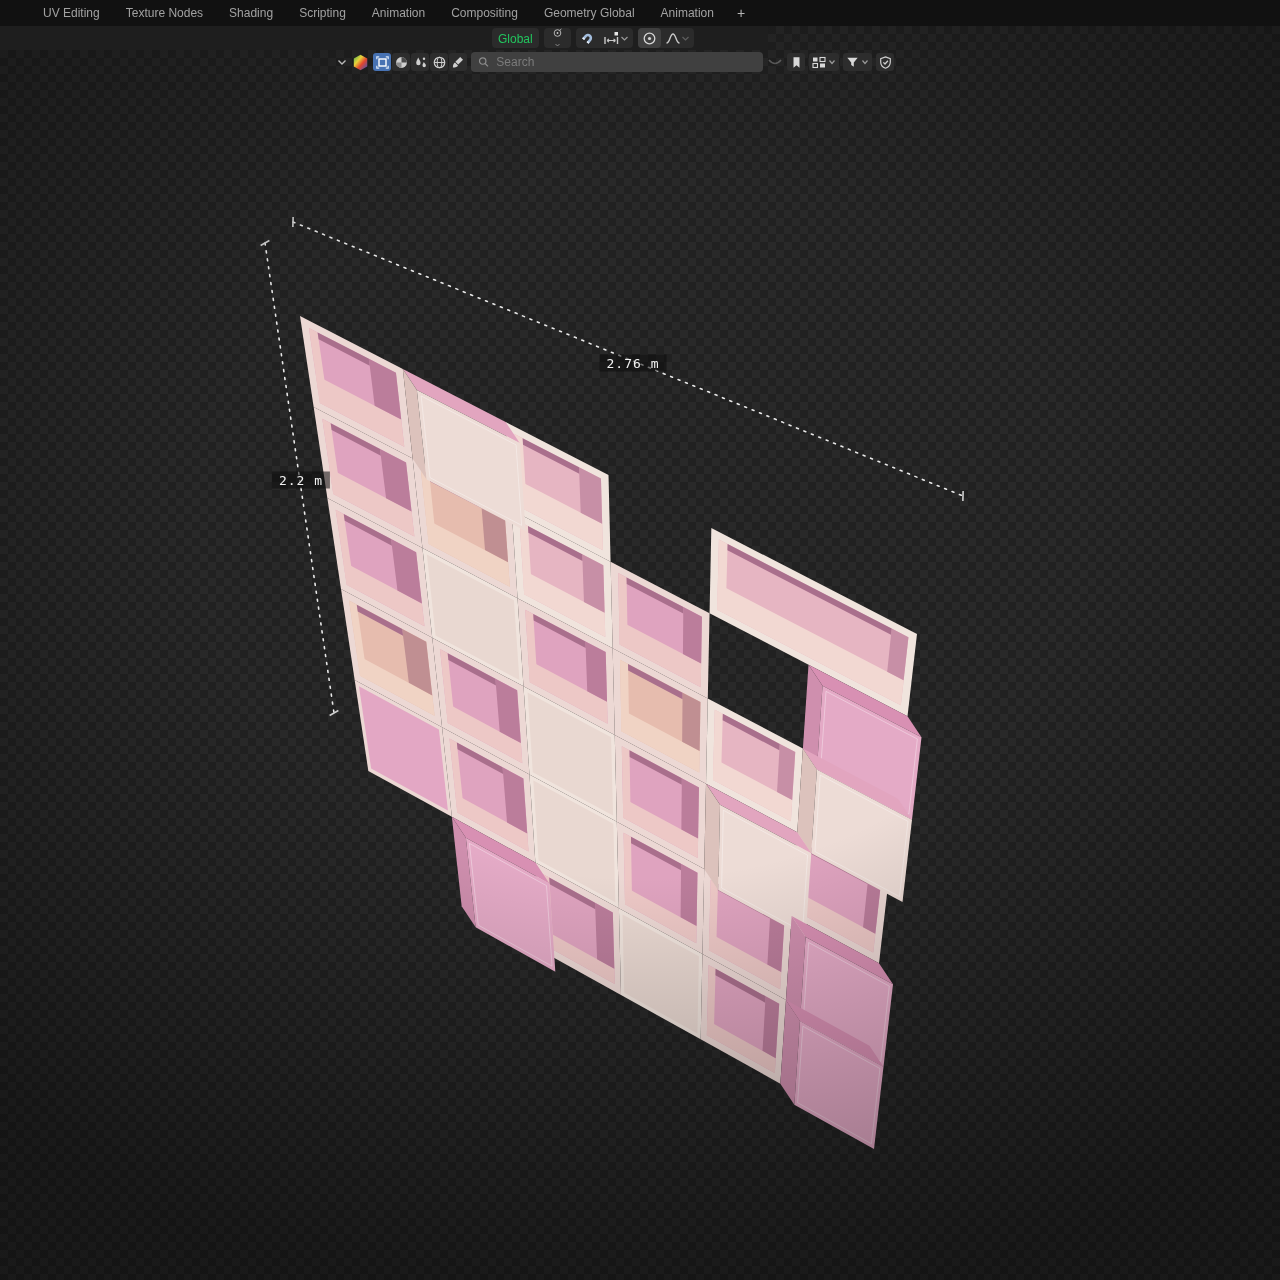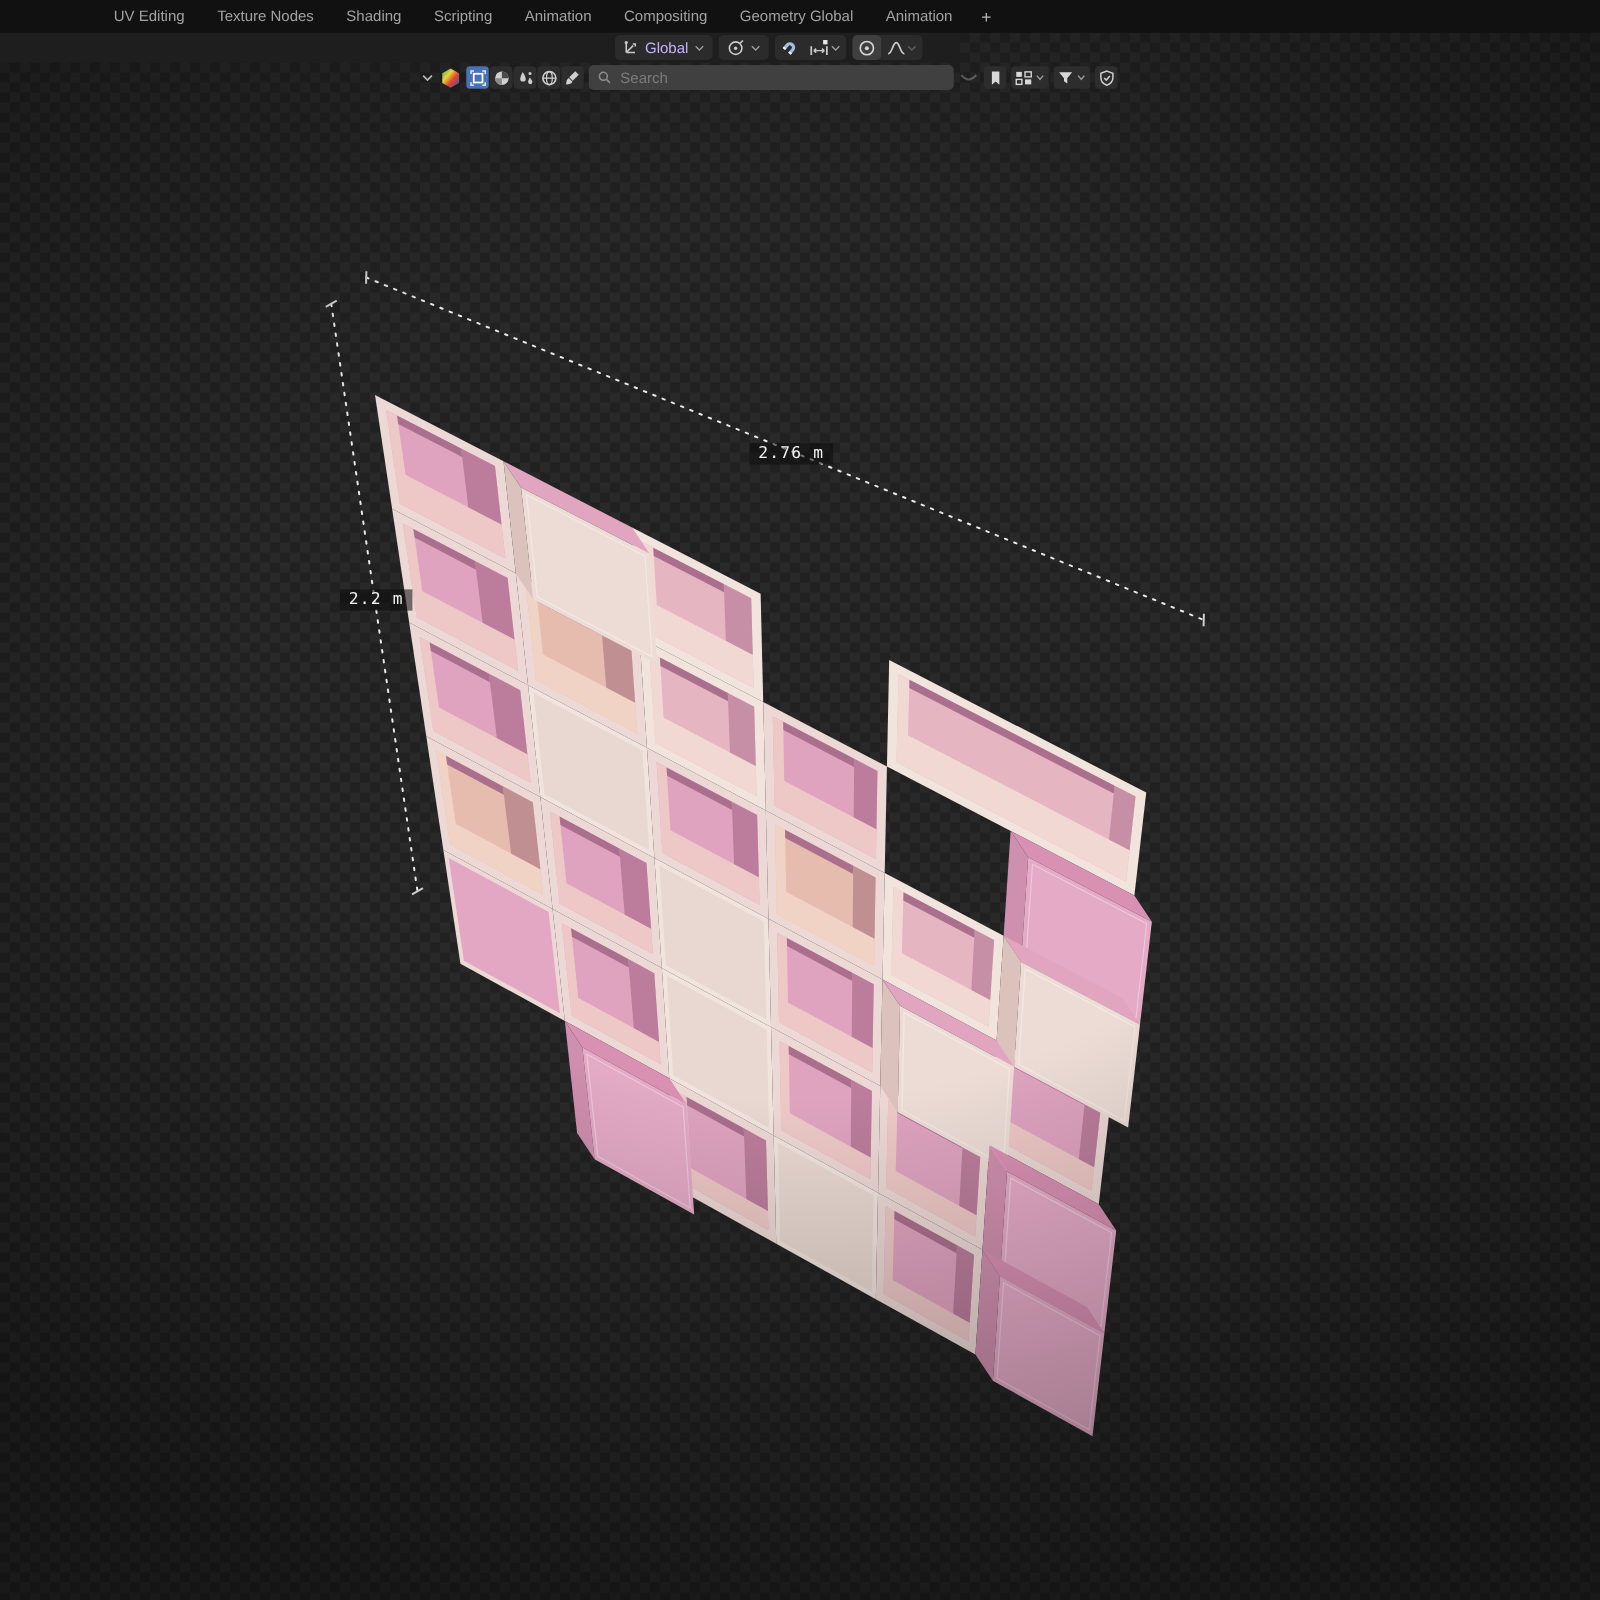--- a/index.html
+++ b/index.html
@@ -3,31 +3,31 @@
 <meta charset="utf-8">
 <style>
   html,body{margin:0;padding:0;background:#0b0b0b;}
   *{box-sizing:border-box;}
   .screen{position:relative;width:1280px;height:1280px;overflow:hidden;
           font-family:"Liberation Sans","DejaVu Sans",sans-serif;background:#0f0f0f;}
 
   
   .topbar{position:absolute;left:0;top:0;width:1280px;height:26px;background:#111111;
           display:flex;align-items:stretch;z-index:5;}
-  .tabs{display:flex;align-items:stretch;padding-left:30px;margin-left:48px;}
+  .tabs{display:flex;align-items:stretch;padding-left:30px;}
   .tab{display:flex;align-items:center;padding:0 13px;font-size:12px;color:#a2a2a2;
        cursor:default;white-space:nowrap;}
   .tab-add{display:flex;align-items:center;padding:0 10px;color:#b5b5b5;font-size:14px;}
 
   
   .vp-header{position:absolute;left:0;top:26px;width:768px;height:24px;background:#1e1e1e;
              z-index:4;}
   .vph-widgets{position:absolute;left:492px;top:2px;height:20px;display:flex;gap:5px;align-items:center;}
   .pill{display:flex;align-items:center;gap:4px;background:#2b2b2b;border-radius:4px;
-        height:20px;padding:0 6px;color:#c4b5fd;font-size:12px;}
+        height:20px;padding:0 6px;color:#22c55e;font-size:12px;flex-direction:column;}
   .pill-group{display:flex;background:#2b2b2b;border-radius:4px;height:20px;align-items:center;}
   .pbtn{display:flex;align-items:center;justify-content:center;height:20px;padding:0 4px;border-radius:4px;}
   .pbtn.on{background:#3f3f3f;}
   .icon{display:block;}
 
   
   .viewport{position:absolute;left:0;top:26px;width:1280px;height:1254px;}
   .checker{position:absolute;inset:0;}
   .vignette{position:absolute;inset:0;pointer-events:none;z-index:2;
             background:radial-gradient(ellipse 75% 62% at 50% 40%, rgba(0,0,0,0) 45%, rgba(0,0,0,0.38) 100%);}

